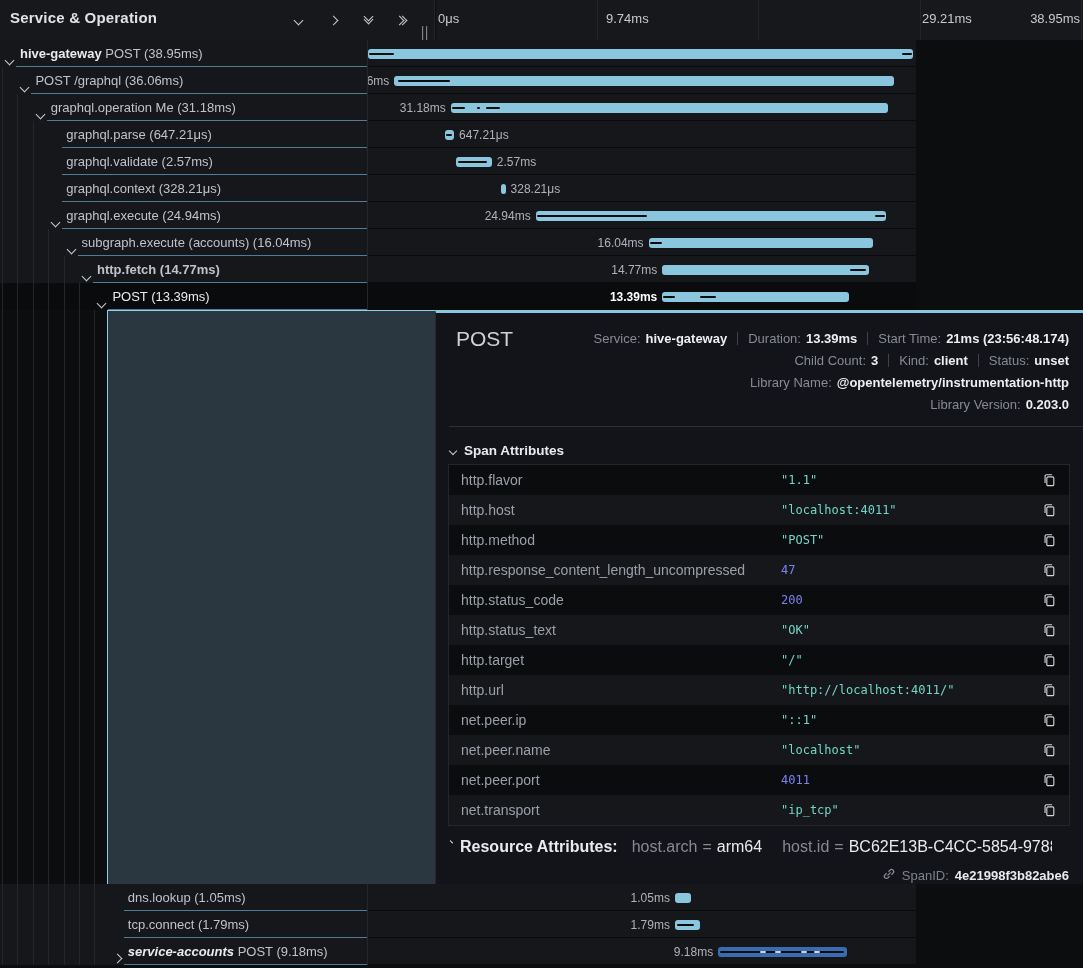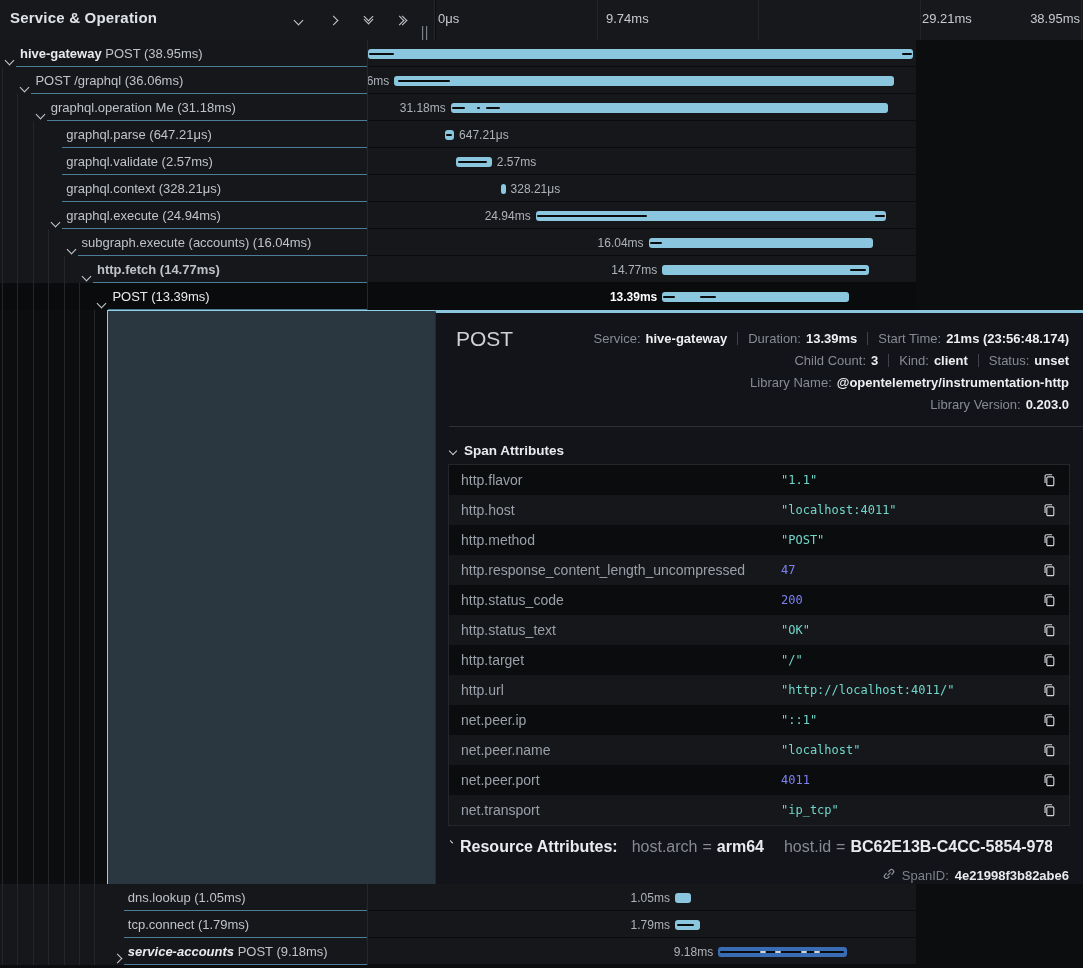--- a/index.html
+++ b/index.html
@@ -75,21 +75,21 @@
   .attr-val{flex:1;font-family:"DejaVu Sans Mono",monospace;font-size:12px;white-space:nowrap}
   .attr-val.string{color:var(--teal)}
   .attr-val.number{color:var(--purple)}
   .copy-btn{flex:0 0 16px;height:16px;cursor:pointer;display:flex;align-items:center;justify-content:center}
   .copy-btn svg{stroke:#d0d3d8;fill:none;stroke-width:1.3}
   .resource-line{position:absolute;left:14px;right:31px;top:525px;display:flex;align-items:flex-start;font-size:16px;white-space:nowrap;overflow:hidden;cursor:pointer}
   .resource-line .chev{width:6px;height:6px;margin-right:9px}
   .resource-line b{color:#e8eaed;margin-right:14px}
   .resource-line .rk{color:var(--lab)}
   .resource-line .req{color:var(--lab);margin:0 5px}
-  .resource-line .rv{color:#e8eaed;font-weight:700}
+  .resource-line .rv{color:#e8eaed;font-weight:400}
   .spanid-line{position:absolute;right:14px;top:554px;display:flex;align-items:center;gap:6px;font-size:13px}
   .spanid-line .lab{color:#7d828a}
   .spanid-line b{color:#e8eaed}
   .link-ico svg{stroke:#8a8f97;fill:none;stroke-width:1.4}
 </style>
 </head>
 <body>
 
 <div class="app">
 

